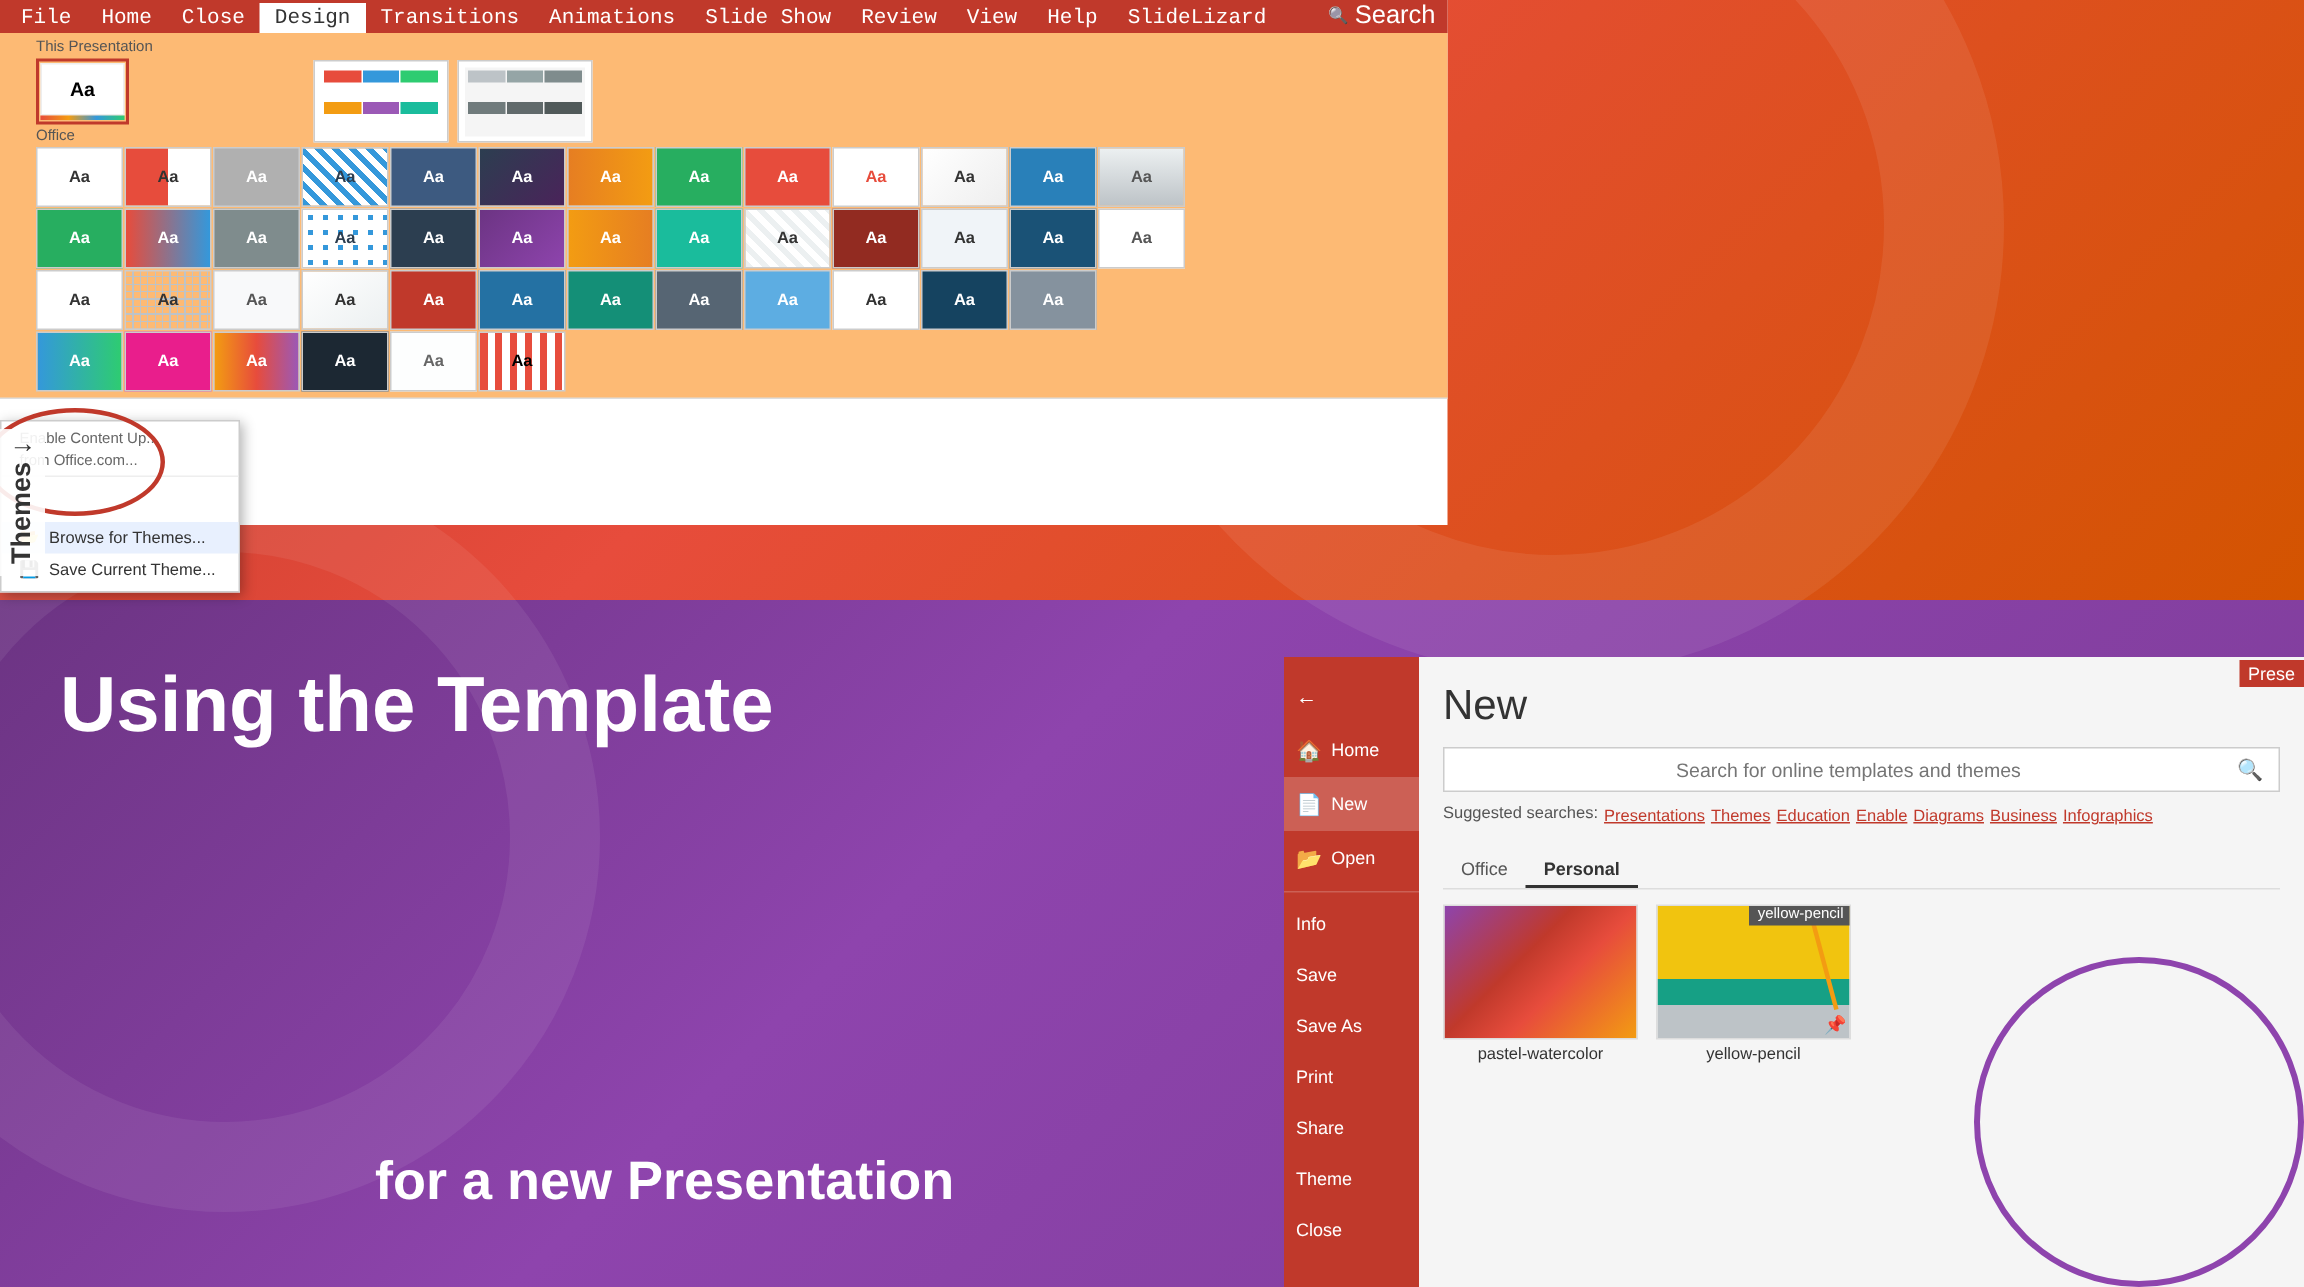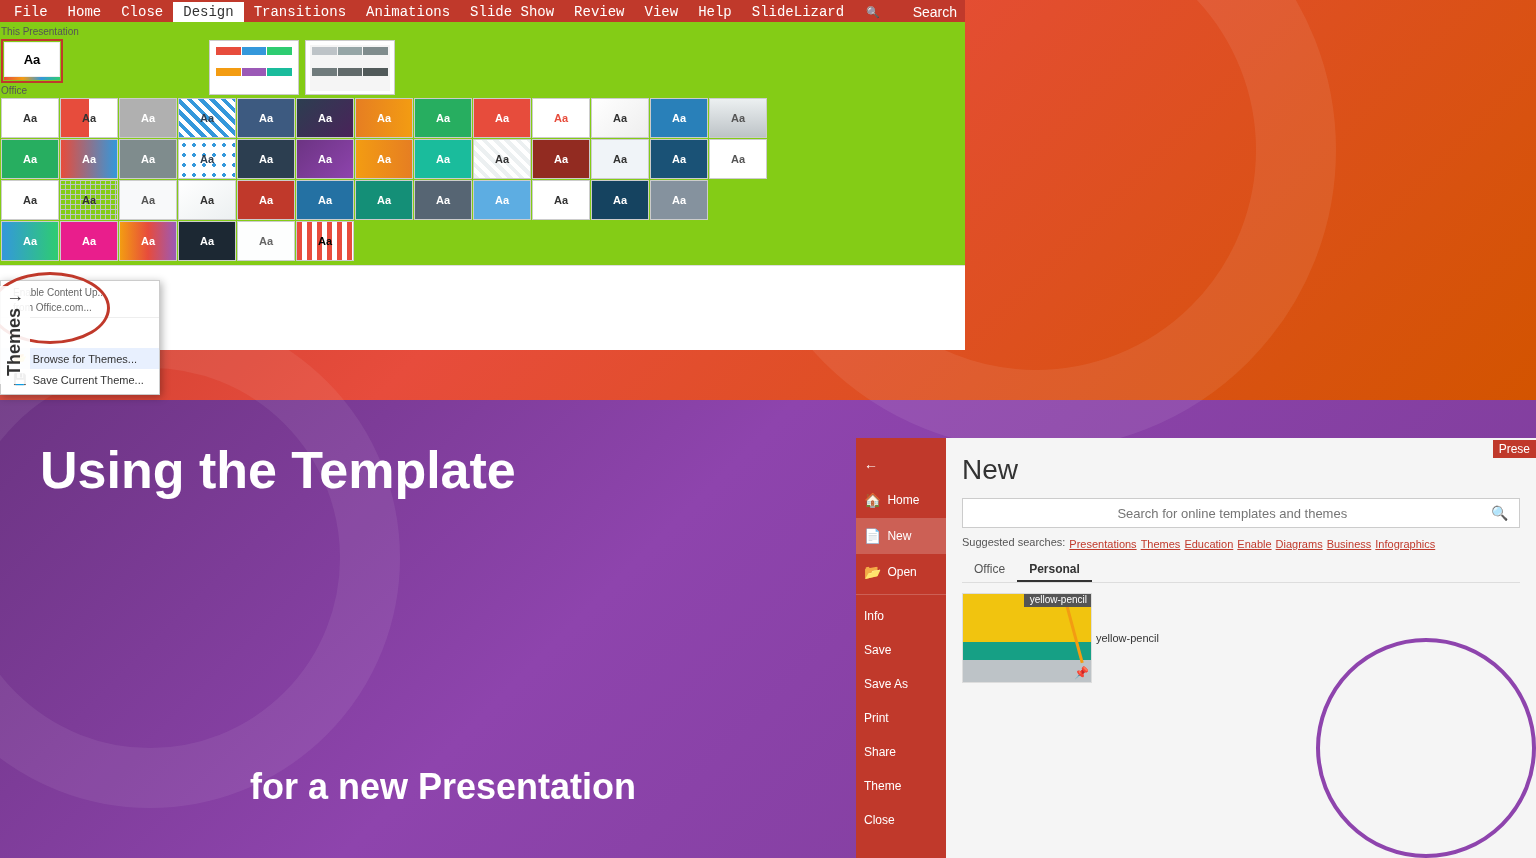--- a/index.html
+++ b/index.html
@@ -348,21 +348,21 @@
       font-weight: 600;
     }
 
     
     .template-gallery {
       display: flex;
       gap: 12px;
     }
     .template-item {
       display: flex;
-      flex-direction: row;
+      flex-direction: column;
       align-items: center;
       gap: 4px;
       cursor: pointer;
     }
     .template-thumb {
       width: 130px;
       height: 90px;
       border: 1px solid #ddd;
       overflow: hidden;
       position: relative;
@@ -437,25 +437,25 @@
     <div class="ribbon-tab active">Design</div>
     <div class="ribbon-tab">Transitions</div>
     <div class="ribbon-tab">Animations</div>
     <div class="ribbon-tab">Slide Show</div>
     <div class="ribbon-tab">Review</div>
     <div class="ribbon-tab">View</div>
     <div class="ribbon-tab">Help</div>
     <div class="ribbon-tab">SlideLizard</div>
     <div class="search-box">
       <span class="search-icon-small">🔍</span>
-      <span style="font-size:14px;color:white;margin-left:29px;">Search</span>
+      <span style="font-size:17px;color:white;">Search</span>
     </div>
   </div>
 
-  <div style="background:#84cc16; padding:4px 1px; border-bottom:1px solid #ddd; display:flex; align-items:flex-end; gap:4px;">
+  <div style="background:#fdba74; padding:4px 24px; border-bottom:1px solid #ddd; display:flex; align-items:flex-end; gap:4px;">
     <div style="display:flex;flex-direction:column;align-items:center;">
       <div style="display:flex;gap:2px; flex-wrap:wrap; max-width:800px;">
 
         <div style="display:flex;flex-direction:column;align-items:flex-start;margin-right:6px;">
           <div style="font-size:10px;color:#555;margin-bottom:2px;">This Presentation</div>
           <div style="border:2px solid #c0392b;padding:1px;">
             <div style="width:56px;height:35px;background:white;border:1px solid #eee;display:flex;align-items:center;justify-content:center;font-size:13px;font-weight:bold;">Aa</div>
             <div style="height:3px;background:linear-gradient(to right,#e74c3c,#f39c12,#3498db,#2ecc71);width:100%;"></div>
           </div>
         </div>
@@ -620,39 +620,44 @@
   </div>
 
   <div class="new-main">
     <div class="new-title">New</div>
 
     <div class="search-bar">
       <input class="search-input" type="text" placeholder="Search for online templates and themes" style="">
       <button class="search-btn">🔍</button>
     </div>
 
-    <div style="display:flex;align-items:center;gap:4px;margin-bottom:6px;flex-wrap:wrap;">
+    <div style="display:flex;align-items:center;gap:4px;margin-bottom:16px;flex-wrap:wrap;">
       <span class="suggested-label">Suggested searches:</span>
       <span class="tag">Presentations</span>
       <span class="tag">Themes</span>
       <span class="tag">Education</span>
       <span class="tag">Enable</span>
       <span class="tag">Diagrams</span>
       <span class="tag">Business</span>
       <span class="tag">Infographics</span>
     </div>
 
     <div class="view-tabs">
       <div class="view-tab">Office</div>
       <div class="view-tab active">Personal</div>
     </div>
 
     <div class="template-gallery">
 
 
+      <div class="template-item">
+        <div class="template-thumb" style="background:linear-gradient(135deg,#8e44ad 0%,#c0392b 40%,#e74c3c 60%,#f39c12 100%);">
+        </div>
+        <span class="template-label">pastel-watercolor</span>
+      </div>
 
       <div class="template-item">
         <div class="template-thumb" style="background:linear-gradient(to bottom,#f1c40f 0%,#f1c40f 55%,#16a085 55%,#16a085 75%,#bdc3c7 75%,#bdc3c7 100%);position:relative;">
           <div style="position:absolute;top:10px;right:15px;width:3px;height:60px;background:#f39c12;transform:rotate(-15deg);"></div>
 
           <div class="tooltip-box" style="position:absolute;top:-2px;right:-2px;font-size:10px;padding:2px 6px;background:#555;color:white;">yellow-pencil</div>
 
           <div style="position:absolute;bottom:2px;right:2px;color:#aaa;font-size:12px;">📌</div>
         </div>
         <span class="template-label">yellow-pencil</span>

